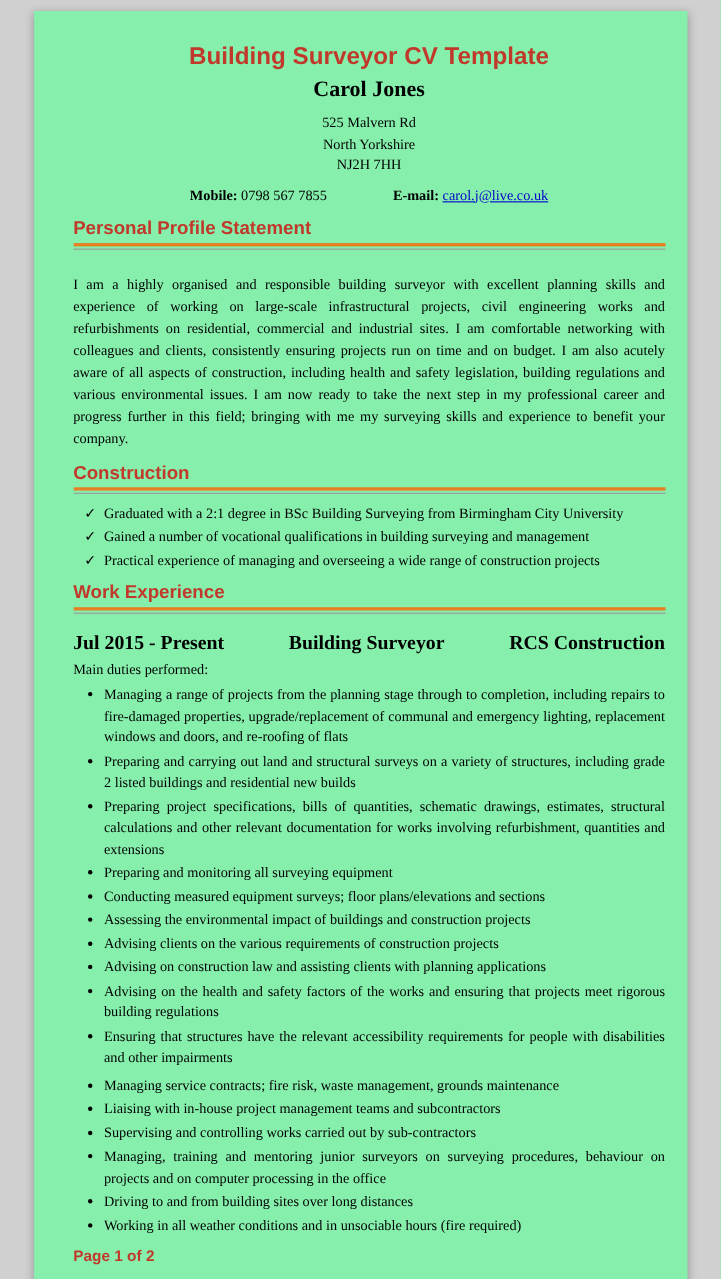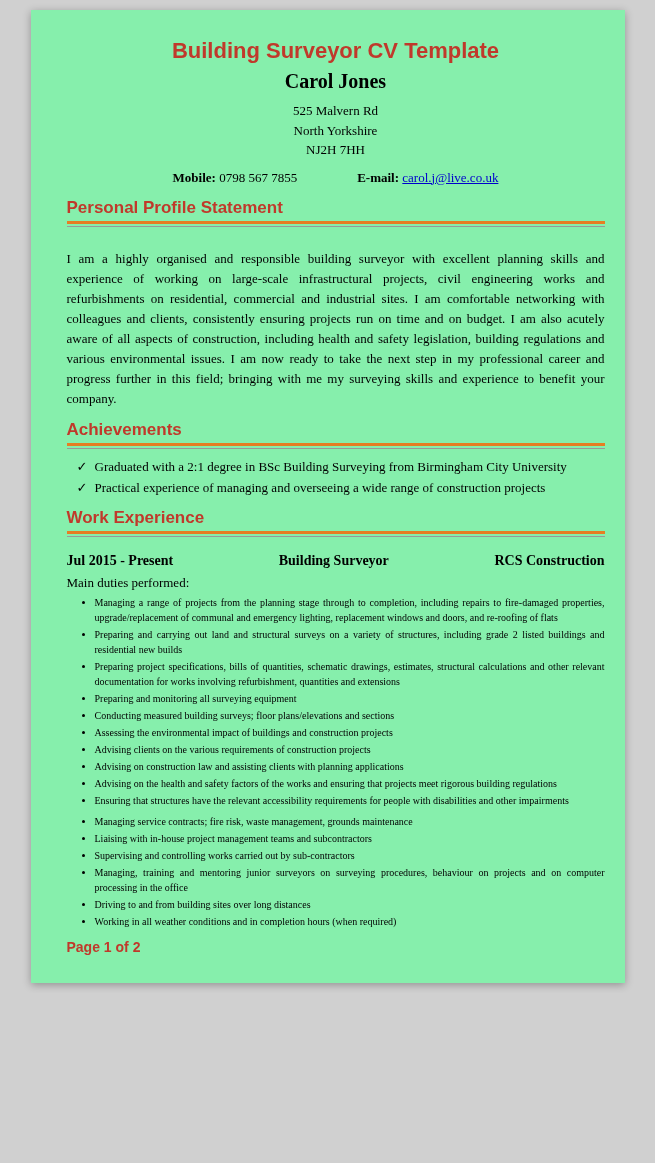--- a/index.html
+++ b/index.html
@@ -90,39 +90,39 @@
     }
     .achievements-list li::before {
       content: '✓';
       position: absolute;
       left: 0;
       color: #000;
     }
     .work-header-row {
       display: flex;
       justify-content: space-between;
-      font-size: 14px;
+      font-size: 18px;
       font-weight: bold;
       color: #000;
       margin-top: 16px;
       margin-bottom: 6px;
     }
     .work-header-row span { font-weight: bold; }
     .main-duties-label {
       font-size: 13px;
       color: #000;
       margin-bottom: 4px;
     }
     .duties-list {
       list-style: disc;
       padding-left: 28px;
       margin-bottom: 6px;
     }
     .duties-list li {
-      font-size: 10px;
+      font-size: 13px;
       color: #000;
       line-height: 1.5;
       margin-bottom: 2px;
       text-align: justify;
     }
     .page-footer {
       font-size: 14px;
       font-weight: bold;
       color: #c0392b;
       margin-top: 10px;
@@ -153,56 +153,57 @@
       <span class="label">E-mail:</span>
       <a href="#">carol.j@live.co.uk</a>
     </span>
   </div>
 
   <div class="section-heading">Personal Profile Statement</div>
   <hr class="divider-orange">
   <hr class="divider-gray">
   <p class="profile-text">I am a highly organised and responsible building surveyor with excellent planning skills and experience of working on large-scale infrastructural projects, civil engineering works and refurbishments on residential, commercial and industrial sites. I am comfortable networking with colleagues and clients, consistently ensuring projects run on time and on budget. I am also acutely aware of all aspects of construction, including health and safety legislation, building regulations and various environmental issues. I am now ready to take the next step in my professional career and progress further in this field; bringing with me my surveying skills and experience to benefit your company.</p>
 
-  <div class="section-heading">Achievements</div>
+  <div class="section-heading">Construction</div>
   <hr class="divider-orange">
   <hr class="divider-gray">
   <ul class="achievements-list">
     <li>Graduated with a 2:1 degree in BSc Building Surveying from Birmingham City University</li>
+    <li>Gained a number of vocational qualifications in building surveying and management</li>
     <li>Practical experience of managing and overseeing a wide range of construction projects</li>
   </ul>
 
   <div class="section-heading">Work Experience</div>
   <hr class="divider-orange">
   <hr class="divider-gray">
 
   <div class="work-header-row">
     <span>Jul 2015 - Present</span>
     <span>Building Surveyor</span>
     <span>RCS Construction</span>
   </div>
 
   <p class="main-duties-label">Main duties performed:</p>
 
   <ul class="duties-list">
     <li>Managing a range of projects from the planning stage through to completion, including repairs to fire-damaged properties, upgrade/replacement of communal and emergency lighting, replacement windows and doors, and re-roofing of flats</li>
     <li>Preparing and carrying out land and structural surveys on a variety of structures, including grade 2 listed buildings and residential new builds</li>
     <li>Preparing project specifications, bills of quantities, schematic drawings, estimates, structural calculations and other relevant documentation for works involving refurbishment, quantities and extensions</li>
     <li>Preparing and monitoring all surveying equipment</li>
-    <li>Conducting measured building surveys; floor plans/elevations and sections</li>
+    <li>Conducting measured equipment surveys; floor plans/elevations and sections</li>
     <li>Assessing the environmental impact of buildings and construction projects</li>
     <li>Advising clients on the various requirements of construction projects</li>
     <li>Advising on construction law and assisting clients with planning applications</li>
     <li>Advising on the health and safety factors of the works and ensuring that projects meet rigorous building regulations</li>
     <li>Ensuring that structures have the relevant accessibility requirements for people with disabilities and other impairments</li>
   </ul>
 
   <ul class="duties-list">
     <li>Managing service contracts; fire risk, waste management, grounds maintenance</li>
     <li>Liaising with in-house project management teams and subcontractors</li>
     <li>Supervising and controlling works carried out by sub-contractors</li>
     <li>Managing, training and mentoring junior surveyors on surveying procedures, behaviour on projects and on computer processing in the office</li>
     <li>Driving to and from building sites over long distances</li>
-    <li>Working in all weather conditions and in completion hours (when required)</li>
+    <li>Working in all weather conditions and in unsociable hours (fire required)</li>
   </ul>
 
   <div class="page-footer">Page 1 of 2</div>
 </div>
 
 </body></html>

